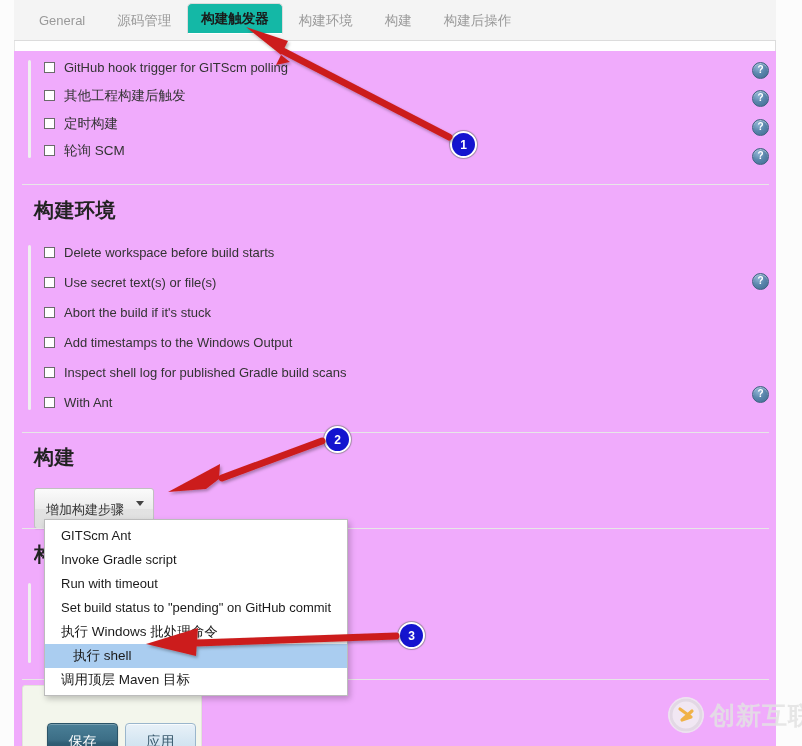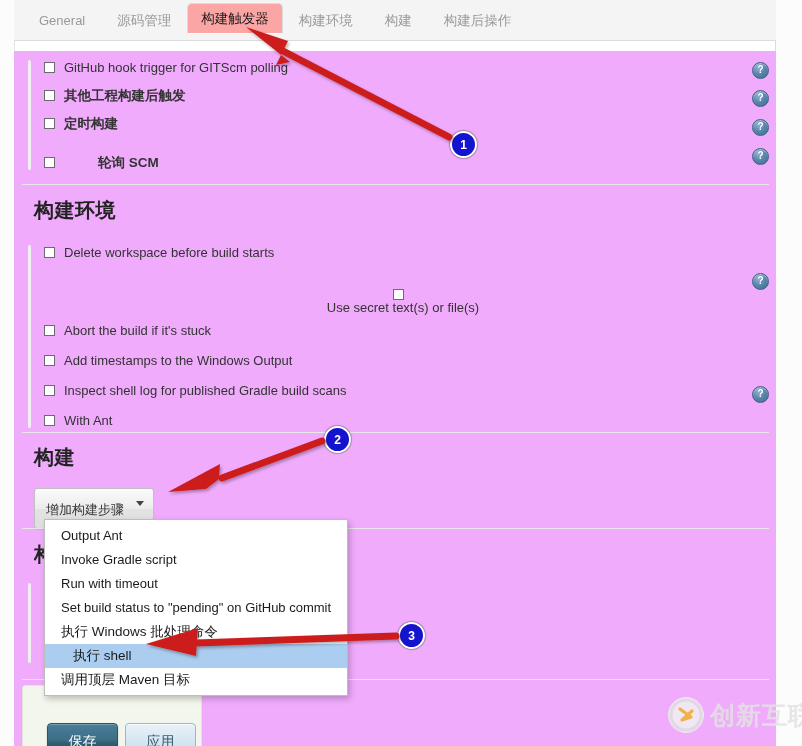--- a/index.html
+++ b/index.html
@@ -43,23 +43,23 @@
     font-size:13px;
     white-space:nowrap;
     cursor:pointer;
     border:1px solid transparent;
     border-bottom:none;
     box-sizing:content-box;
     position:relative;
   }
   .tab.cn{font-size:13.5px;}
   .tab.active{
-    background:#fca5a5;
+    background:#14b8a6;
     color:#1a1a1a;
-    font-weight:normal;
+    font-weight:bold;
     border:1px solid #dcdcdc;
     border-bottom:1px solid #ffffff;
     border-radius:5px 5px 0 0;
     height:29px;line-height:29px;
     margin-bottom:-1px;
     z-index:3;
     padding:0 13px;
   }
 
   
@@ -96,21 +96,21 @@
     background:#fff;
     display:inline-block;
     margin-right:9px;
     box-sizing:border-box;
     cursor:pointer;
     flex:none;
   }
   .cb-label{
     font-size:13px;color:#333;white-space:nowrap;
   }
-  .cb-label.cn{font-size:13.5px;font-weight:bold;}
+  .cb-label.cn{font-size:13.5px;}
 
   
   .help-icon{
     position:absolute;
     width:15px;height:15px;border-radius:50%;
     background:radial-gradient(circle at 35% 30%, #8fb4d4 0%, #5b86ad 45%, #3e6a90 100%);
     border:1px solid #3c617f;
     box-shadow:inset 0 1px 1px rgba(255,255,255,.5);
     cursor:pointer;
   }
@@ -262,41 +262,41 @@
         <span class="cb-label">GitHub hook trigger for GITScm polling</span>
       </div>
       <div class="cb-row" style="margin-top:5px;">
         <span class="cbox"></span>
         <span class="cb-label cn">其他工程构建后触发</span>
       </div>
       <div class="cb-row" style="margin-top:5px;">
         <span class="cbox"></span>
         <span class="cb-label cn">定时构建</span>
       </div>
-      <div class="cb-row" style="margin-top:16px;gap:34px;">
+      <div class="cb-row" style="margin-top:4px;">
         <span class="cbox"></span>
         <span class="cb-label cn">轮询 SCM</span>
       </div>
     </div>
 
     <div class="help-icon" style="left:738px;top:11px;"></div>
     <div class="help-icon" style="left:738px;top:39px;"></div>
     <div class="help-icon" style="left:738px;top:68px;"></div>
     <div class="help-icon" style="left:738px;top:97px;"></div>
 
     <div class="hr" style="position:absolute;left:8px;top:133px;width:747px;"></div>
 
     <div class="section-title" style="position:absolute;left:20px;top:146px;">构建环境</div>
 
     <div class="cb-group" style="position:absolute;left:8px;top:190px;width:740px;">
       <div class="cb-row">
         <span class="cbox"></span>
         <span class="cb-label">Delete workspace before build starts</span>
       </div>
-      <div class="cb-row" style="margin-top:25px;flex-direction:column;">
+      <div class="cb-row" style="margin-top:7px;">
         <span class="cbox"></span>
         <span class="cb-label">Use secret text(s) or file(s)</span>
       </div>
       <div class="cb-row" style="margin-top:7px;">
         <span class="cbox"></span>
         <span class="cb-label">Abort the build if it's stuck</span>
       </div>
       <div class="cb-row" style="margin-top:7px;">
         <span class="cbox"></span>
         <span class="cb-label">Add timestamps to the Windows Output</span>
@@ -334,21 +334,21 @@
     <div class="savebar" style="left:8px;top:634px;width:178px;height:71px;">
     </div>
     <div class="btn-save" style="left:33px;top:672px;">
       <span>保存</span>
     </div>
     <div class="btn-apply" style="left:111px;top:672px;">
       <span>应用</span>
     </div>
 
     <div class="menu" style="left:30px;top:468px;width:302px;">
-      <div class="menu-item">Output Ant</div>
+      <div class="menu-item">GITScm Ant</div>
       <div class="menu-item">Invoke Gradle script</div>
       <div class="menu-item">Run with timeout</div>
       <div class="menu-item">Set build status to "pending" on GitHub commit</div>
       <div class="menu-item cn">执行 Windows 批处理命令</div>
       <div class="menu-item cn selected">执行 shell</div>
       <div class="menu-item cn">调用顶层 Maven 目标</div>
     </div>
 
   </div>
 

